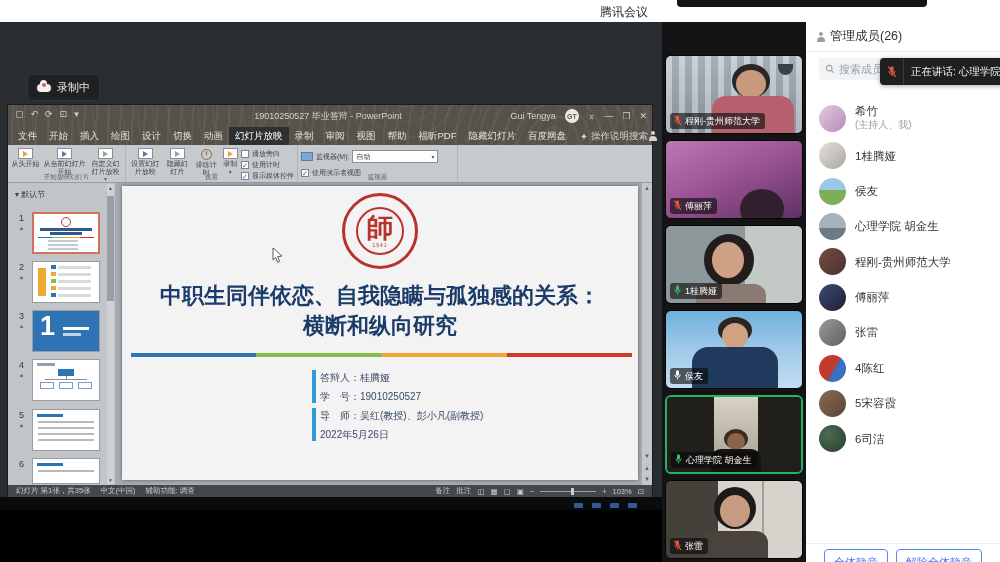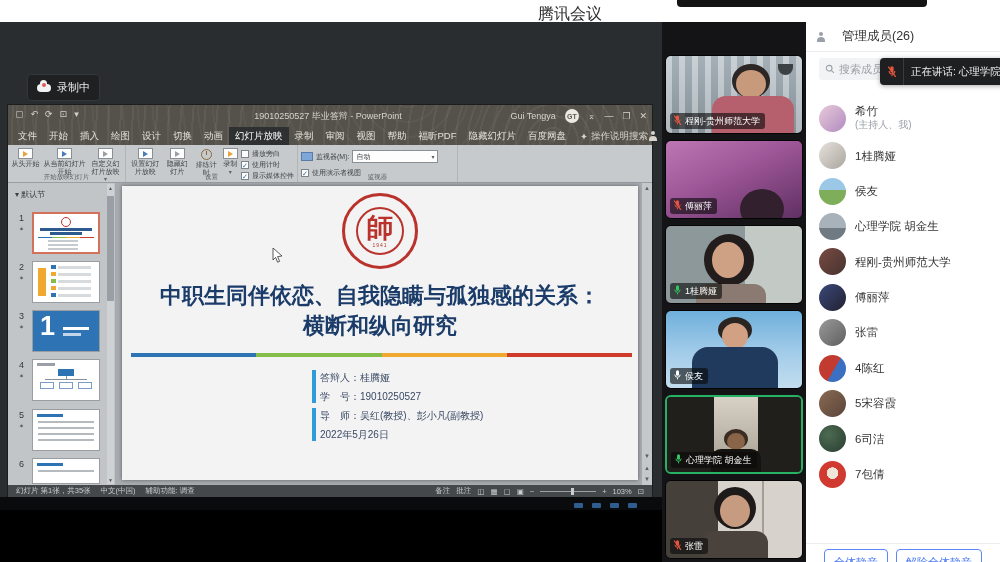--- a/index.html
+++ b/index.html
@@ -1,20 +1,20 @@
 <!DOCTYPE html>
 <html><head>
 <meta charset="utf-8">
 <style>
   *{margin:0;padding:0;box-sizing:border-box}
   html,body{width:1000px;height:562px;overflow:hidden;background:#000;
     font-family:"Liberation Sans","DejaVu Sans",sans-serif;}
   
   .topbar{position:absolute;left:0;top:0;width:1000px;height:22px;background:#fff}
-  .app-title{position:absolute;left:538px;top:4px;width:110px;text-align:left;font-size:16px;color:#2b2b2b}
+  .app-title{position:absolute;left:538px;top:4px;width:110px;text-align:right;font-size:12px;color:#2b2b2b}
   .notch{position:absolute;left:677px;top:0;width:250px;height:7px;background:#141414;border-radius:0 0 4px 4px}
   
   .stage{position:absolute;left:0;top:22px;width:662px;height:488px;background:#2a2d2f;overflow:hidden}
   .bottom-black{position:absolute;left:0;top:475px;width:662px;height:65px;background:#0a0b0c}
   .tray-dot{position:absolute;top:481px;width:9px;height:5px;background:#2f5d8f;border-radius:1px}
   .rec-badge{position:absolute;left:27px;top:52px;height:27px;background:#1e2022;border:1px solid #33363a;border-radius:4px;
     display:flex;align-items:center;gap:6px;padding:0 9px;color:#eaeaea;font-size:11px}
   .cloud{width:14px;height:8px;background:#f2f2f2;border-radius:5px;position:relative}
   .cloud::before{content:"";position:absolute;left:3px;top:-4px;width:7px;height:7px;border-radius:50%;background:#f2f2f2}
   .cloud::after{content:"";position:absolute;left:5px;top:-1px;width:4px;height:4px;border-radius:50%;background:#e05c5c}
@@ -151,21 +151,21 @@
   .v5 .pf{left:60px;top:36px;width:18px;height:17px;background:#8a6448}
   .v5 .pb{left:44px;top:52px;width:50px;height:28px;background:#15130f;border-radius:10px 10px 0 0}
   
   .v6 .scene{background:linear-gradient(90deg,#45403a 0 38%,#d7d3cc 38% 100%)}
   .v6 .vwin{left:96px;top:0;width:2px;height:79px;background:#a39e96}
   .v6 .ph{left:48px;top:6px;width:42px;height:42px;background:#1d1a19}
   .v6 .pf{left:54px;top:14px;width:30px;height:32px;background:#c79b80}
   .v6 .pb{left:36px;top:50px;width:66px;height:30px;background:#4a423c;border-radius:12px 12px 0 0}
   
   .panel{position:absolute;left:806px;top:22px;width:194px;height:540px;background:#fff;overflow:hidden;color:#333}
-  .p-head{height:30px;display:flex;align-items:center;gap:16px;padding:0 10px;border-bottom:1px solid #ececee;font-size:12.5px}
+  .p-head{height:30px;display:flex;align-items:center;gap:4px;padding:0 10px;border-bottom:1px solid #ececee;font-size:12.5px}
   .p-search{position:absolute;left:13px;top:36px;width:150px;height:22px;background:#f2f3f5;border-radius:3px;
     display:flex;align-items:center;gap:4px;padding:0 6px}
   .p-search input{border:none;outline:none;background:transparent;width:110px;font-size:11px;color:#333;
     font-family:"Liberation Sans","DejaVu Sans",sans-serif}
   .p-search input::placeholder{color:#9aa0a6}
   .p-toast{position:absolute;left:74px;top:36px;height:27px;width:150px;background:#1e1f21;border-radius:4px;
     display:flex;align-items:center;color:#f0f0f0;font-size:10.5px;box-shadow:0 1px 5px rgba(0,0,0,.35)}
   .toast-ico{width:24px;height:100%;display:flex;align-items:center;justify-content:center;border-right:1px solid #3a3b3d}
   .toast-text{padding:0 7px;white-space:nowrap}
   .p-list{position:absolute;left:0;top:76px;width:194px}
@@ -645,24 +645,20 @@
       <span class="pname">4陈红</span>
     </div>
     <div class="prow">
       <span class="pava"></span>
       <span class="pname">5宋容霞</span>
     </div>
     <div class="prow">
       <span class="pava"></span>
       <span class="pname">6司洁</span>
     </div>
-    <div class="prow">
-      <span class="pava"></span>
-      <span class="pname">7包倩</span>
-    </div>
   </div>
 
   <div class="p-sep"></div>
   <div class="p-btns">
     <button class="pbtn">全体静音</button>
     <button class="pbtn">解除全体静音</button>
   </div>
 </div>
 
 </body></html>

